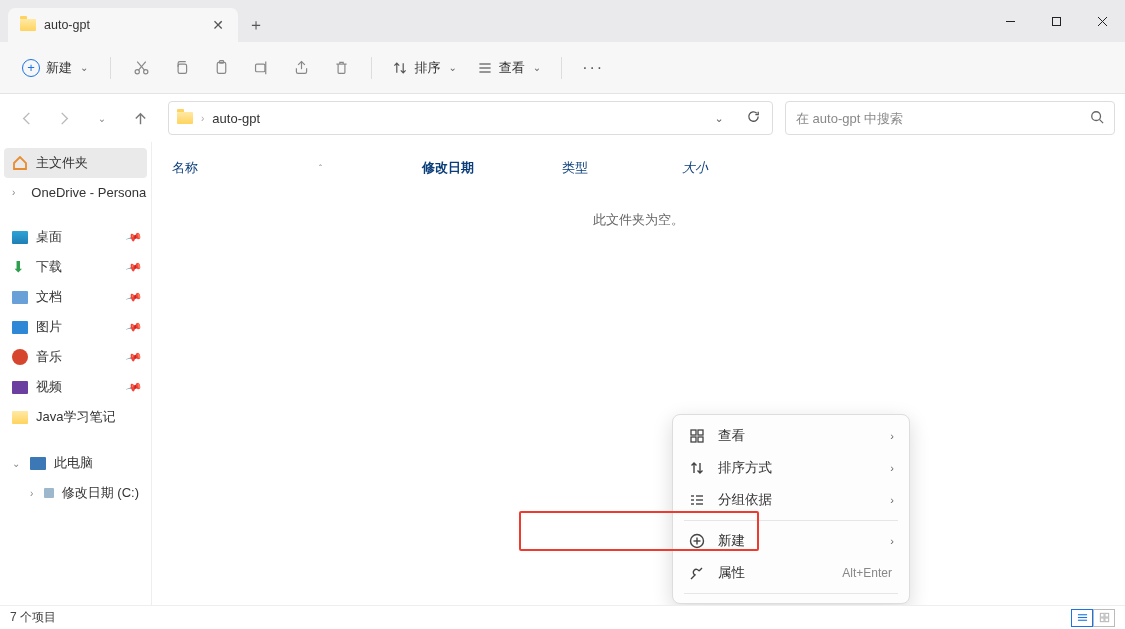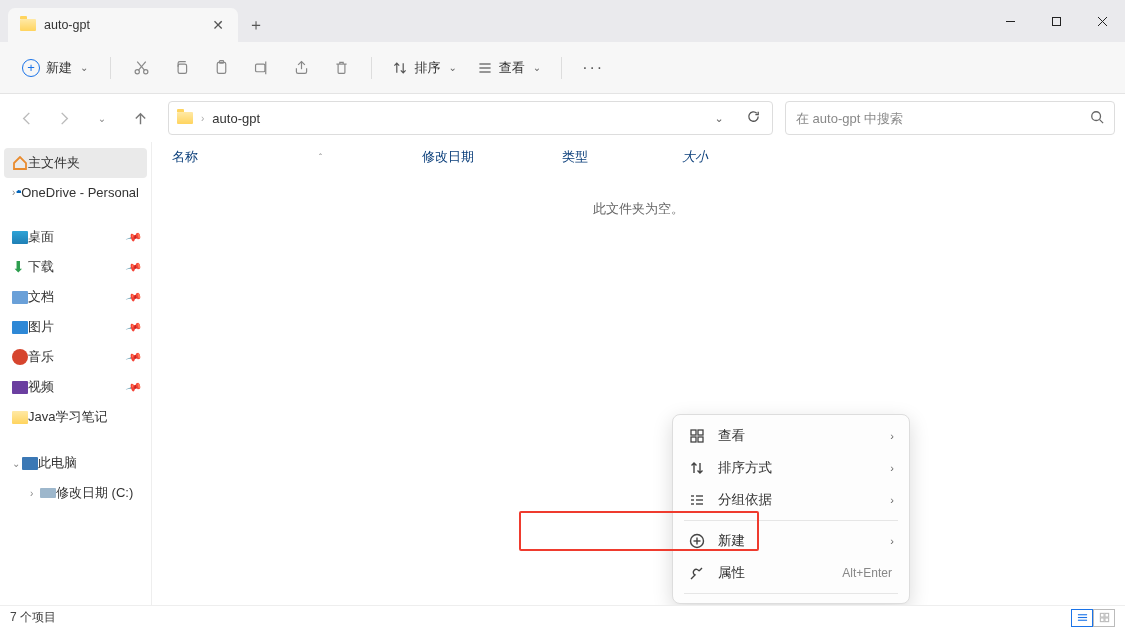--- a/index.html
+++ b/index.html
@@ -41,35 +41,35 @@
     .addr-right { margin-left:auto; display:flex; align-items:center; gap:12px; }
     .addr-btn { color:#666; cursor:pointer; width:22px; text-align:center;}
     .searchbox { width:330px; height:34px; border:1px solid #ddd; border-radius:4px; display:flex; align-items:center; padding:0 10px; }
     .searchbox input { border:none; outline:none; flex:1; font-size:13px; color:#3b82f6; background:transparent;}
     .searchbox input::placeholder { color:#888; }
     .search-icon { color:#666; cursor:pointer;}
 
     
     .main { display:flex; height:calc(629px - 42px - 52px - 48px - 24px); }
     .sidebar { width:152px; border-right:1px solid #eee; padding:6px 4px; overflow:hidden; }
-    .side-item { display:flex; align-items:center; padding:6px 8px; border-radius:4px; cursor:pointer; font-size:13px; position:relative; white-space:nowrap; overflow:hidden; }
+    .side-item { display:flex; align-items:center; gap:8px; padding:6px 8px; border-radius:4px; cursor:pointer; font-size:13px; position:relative; white-space:nowrap; overflow:hidden; }
     .side-item.active { background:#eaeaea; }
     .side-item .pin { position:absolute; right:6px; color:#888; font-size:11px; transform:rotate(30deg);}
     .side-item .exp { width:10px; color:#888; font-size:10px;}
     .side-item.indent { padding-left:26px; }
     .side-spacer { height:16px; }
     .ico-home { width:16px; height:14px; }
     .ico-cloud { width:16px; height:16px; }
     .ico-square { width:16px; height:13px; border-radius:1px; }
 
     .content { flex:1; position:relative; }
-    .columns { display:flex; height:30px; align-items:center; padding:0 20px; color:#1a1a1a; font-size:13px; }
+    .columns { display:flex; height:30px; align-items:center; padding:0 20px; color:#1a1a1a; font-size:13px;margin-top:11px; }
     .col { color:#0a3e7a; cursor:pointer; }
     .col.name { width:250px; display:flex; align-items:center; gap:30px;}
-    .col.date { width:140px; }
+    .col.date { width:140px;font-weight:bold; }
     .col.type { width:120px; }
     .col.size { width:80px;font-style:italic; }
     .sortmark { font-size:9px; color:#888; margin-left:auto; margin-right:100px;}
     .empty { text-align:center; color:#666; font-size:13px; padding-top:28px;}
 
     
     .statusbar { position:absolute; bottom:0; left:0; right:0; height:24px; border-top:1px solid #eee; display:flex; align-items:center; padding:0 10px; font-size:12px; color:#444; background:#fff;}
     .view-btns { margin-left:auto; display:flex; gap:0;}
     .view-btn { width:22px; height:18px; border:1px solid #1a73e8; display:flex; align-items:center; justify-content:center; cursor:pointer;}
     .view-btn.inactive { border-color:#bbb; color:#bbb; }

